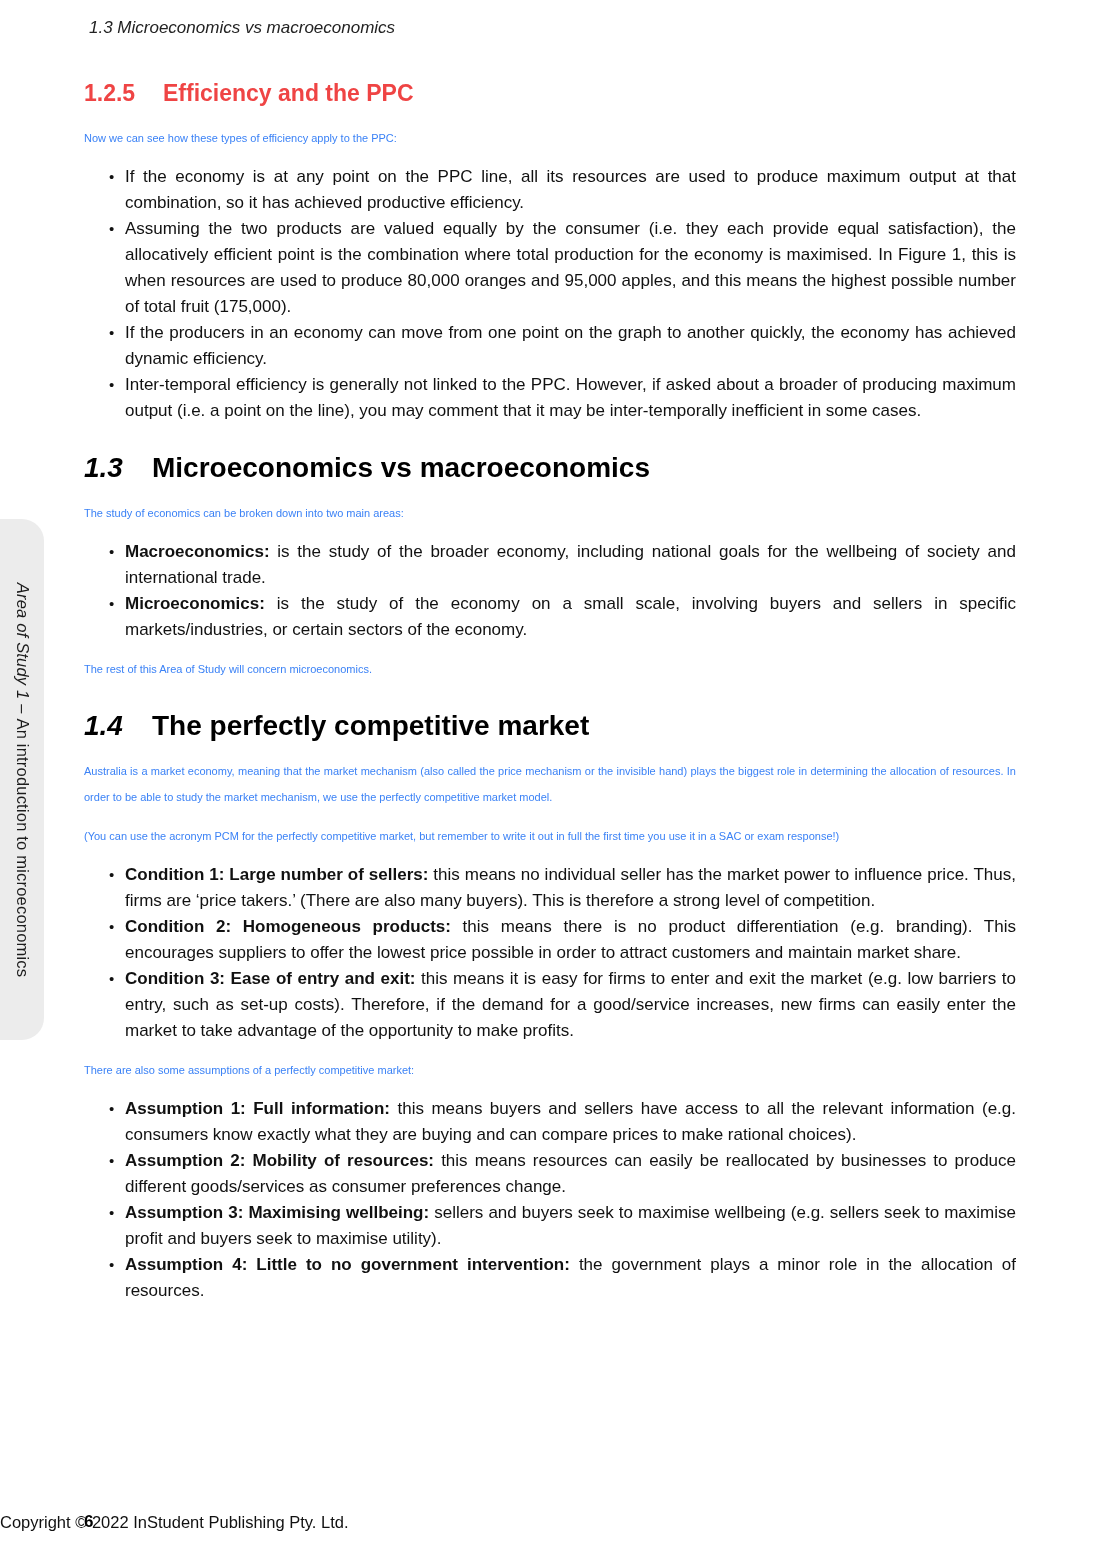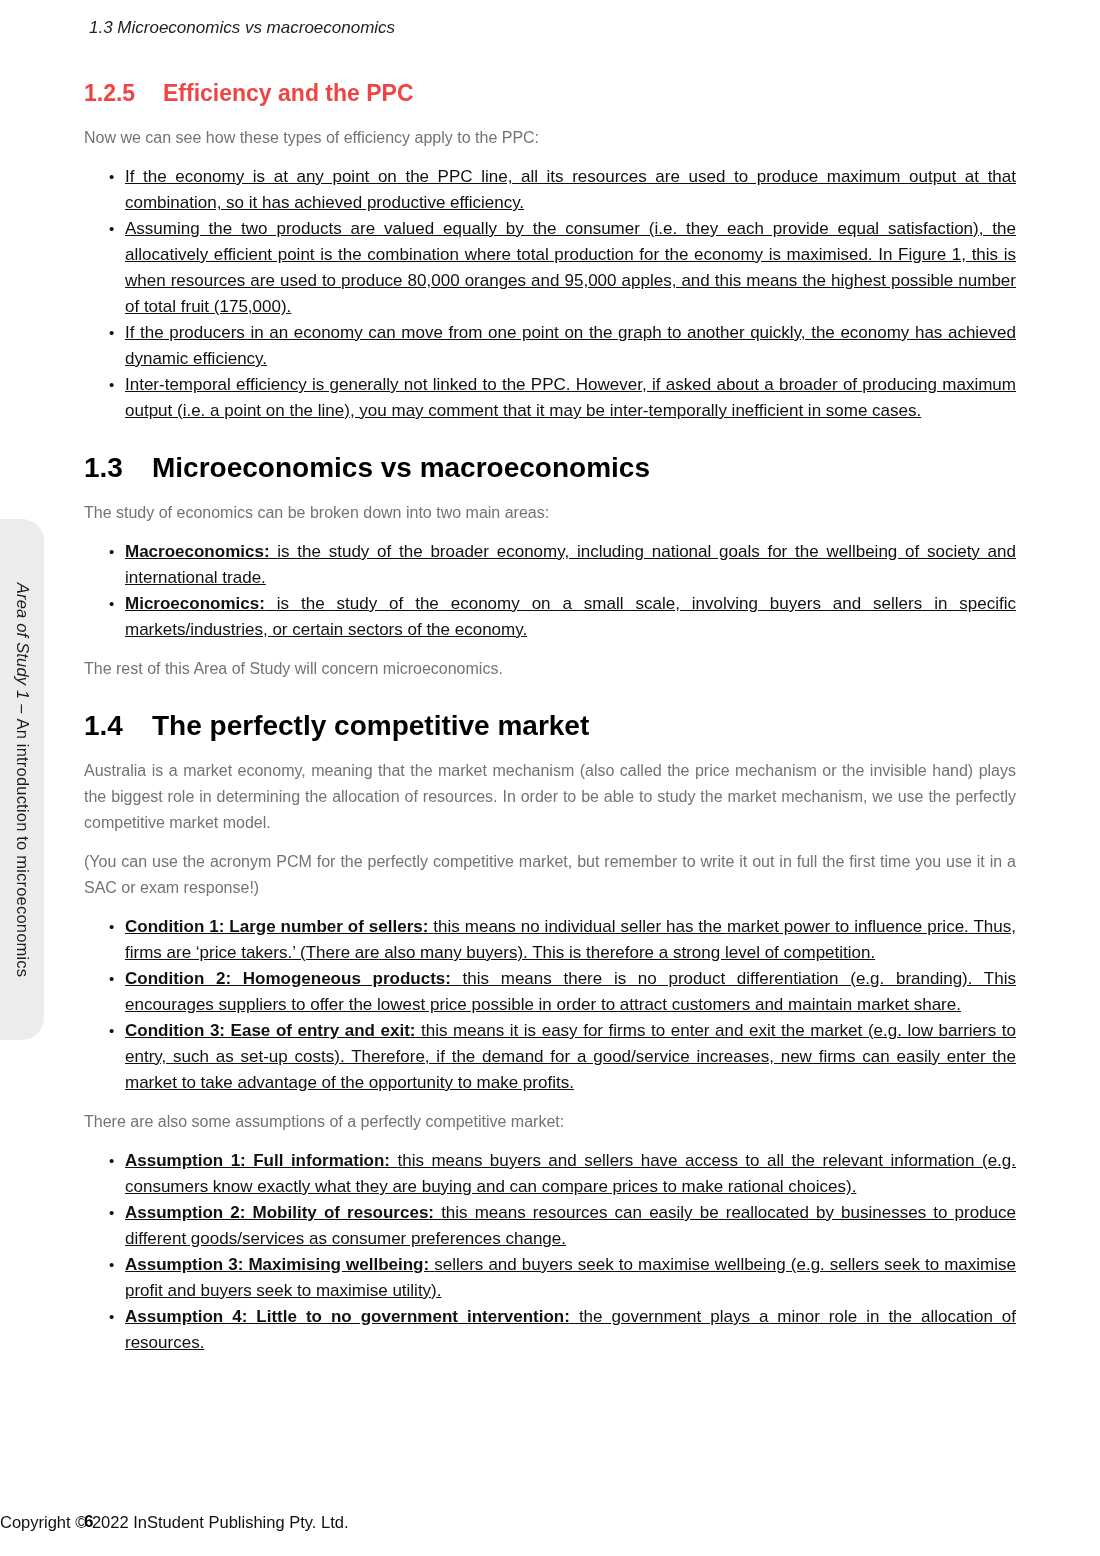--- a/index.html
+++ b/index.html
@@ -5,23 +5,23 @@
   html, body { margin:0; padding:0; background:#fff; }
   .page {
     position:relative; width:1100px; height:1556px; background:#ffffff;
     font-family:"Liberation Sans", sans-serif; color:#111; overflow:hidden;
   }
   .content { position:absolute; left:84px; top:0; width:932px; }
   .running-head { margin:18px 0 0 5px; font-style:italic; font-size:17px; color:#222; }
   h2.sec-small { font-size:23px; font-weight:bold; margin:42px 0 18px 0; color:#ef4444; }
   h1.sec-big   { font-size:28px; font-weight:bold; margin:28px 0 16px 0; color:#000; }
   .num-small { display:inline-block; min-width:79px; }
-  .num-big   { display:inline-block; min-width:68px; }
-  p.body { font-size:16px; line-height:26px; text-align:justify; margin:13px 0; color:#737373; }
-  ul.bullets { list-style:none; margin:13px 0; padding:0;text-decoration:underline; }
+  .num-big   { display:inline-block; min-width:68px;font-style:italic; }
+  p.body { font-size:11px; line-height:26px; text-align:justify; margin:13px 0; color:#3b82f6; }
+  ul.bullets { list-style:none; margin:13px 0; padding:0; }
   ul.bullets li {
     position:relative; padding-left:41px; font-size:17px; line-height:26px;
     text-align:justify; color:#111;
   }
   ul.bullets li::before { content:"\2022"; position:absolute; left:25px; top:0; font-size:15px; }
   b.lead { font-weight:bold; }
   .sidebar-tab {
     position:absolute; left:0; top:519px; width:44px; height:521px;
     background:#ececec; border-radius:0 22px 22px 0;
   }

